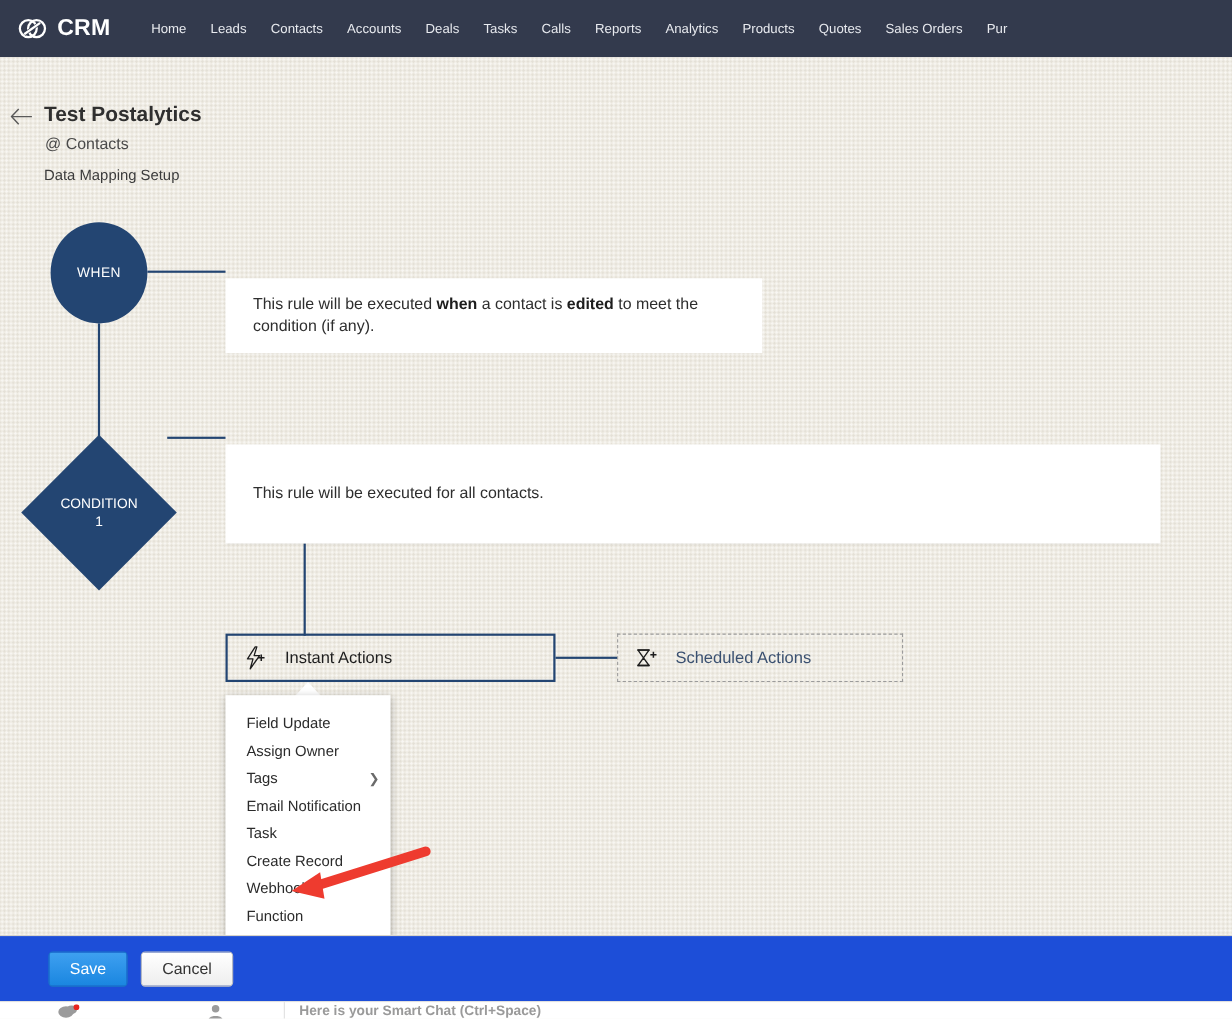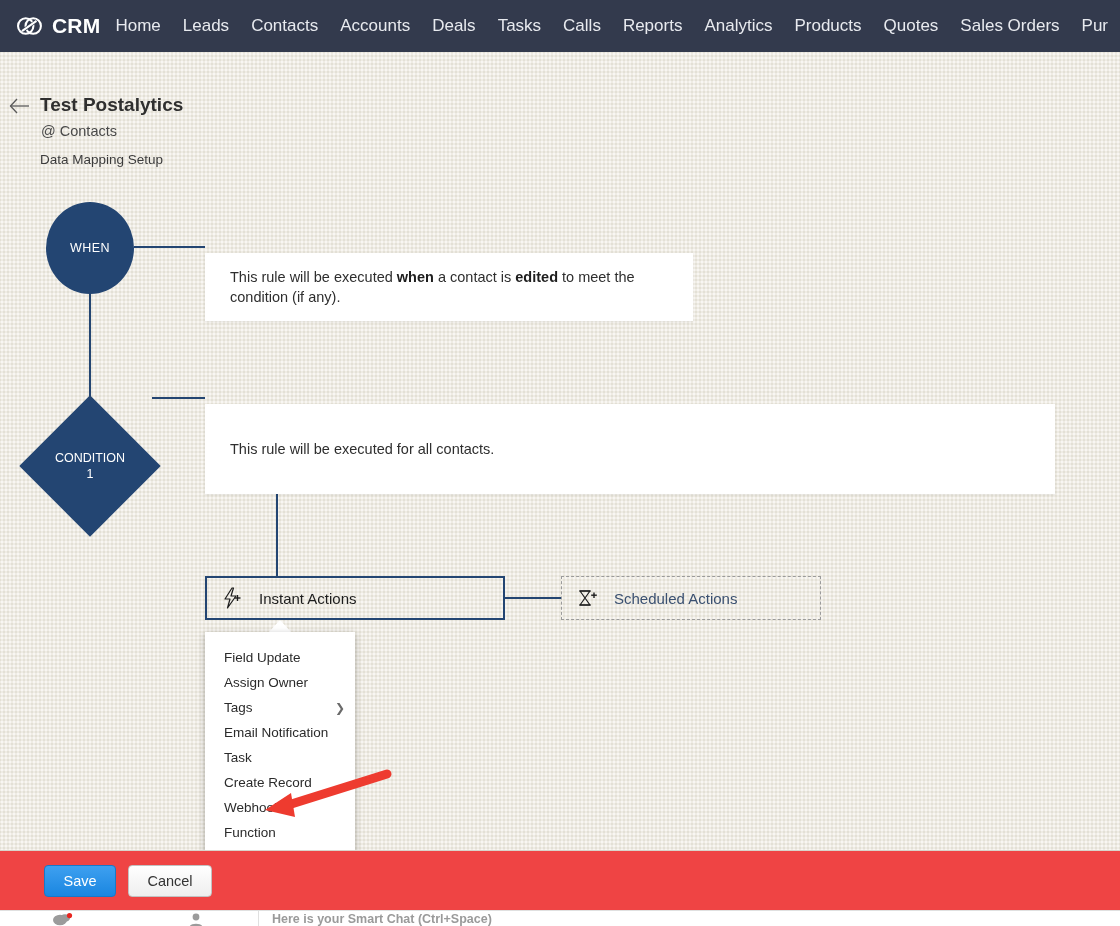--- a/index.html
+++ b/index.html
@@ -11,28 +11,28 @@
   }
   #app { position: relative; width: 1120px; height: 926px; }
 
   
   .navbar {
     position: absolute; left: 0; top: 0; width: 1120px; height: 52px;
     background: #333a4d;
     display: flex; align-items: center;
     white-space: nowrap; overflow: hidden;
   }
-  .brand { display: flex; align-items: center; margin-left: 14px; margin-right: 4px; }
+  .brand { display: flex; align-items: center; margin-left: 14px; margin-right: 26px; }
   .brand-logo { width: 30px; height: 30px; display: block; }
   .brand-name {
     color: #ffffff; font-size: 21px; font-weight: bold;
     margin-left: 8px; letter-spacing: .2px;
   }
   .nav-item {
-    color: #e8eaef; font-size: 17px; padding: 0 11px;
+    color: #e8eaef; font-size: 12px; padding: 0 11px;
     line-height: 52px; cursor: pointer;
   }
 
   
   .canvas {
     position: absolute; left: 0; top: 52px; width: 1120px; height: 798px;
     background-color: #efece4;
     background-image:
       radial-gradient(rgba(255,255,255,.55) 1px, transparent 1px),
       radial-gradient(rgba(210,205,193,.40) 1px, transparent 1px);
@@ -131,21 +131,21 @@
   }
   .menu-list { padding-top: 13px; }
   .chev { color: #6a6a6a; font-size: 12px; }
 
   
   .red-arrow { position: absolute; left: 255px; top: 712px; width: 145px; height: 60px; pointer-events: none; }
 
   
   .footer {
     position: absolute; left: 0; top: 850px; width: 1120px; height: 60px;
-    background: #ef4444; border-top: 1px solid #d8d4ca;
+    background: #1d4ed8; border-top: 1px solid #d8d4ca;
   }
   .btn {
     position: absolute; top: 14px; height: 32px;
     font-size: 14.5px; border-radius: 4px; cursor: pointer;
     display: flex; align-items: center; justify-content: center;
   }
   .btn-save {
     left: 44px; width: 72px; color: #ffffff; border: 1px solid #1878c8;
     background: linear-gradient(#3ea0f0, #1a86e0);
   }

